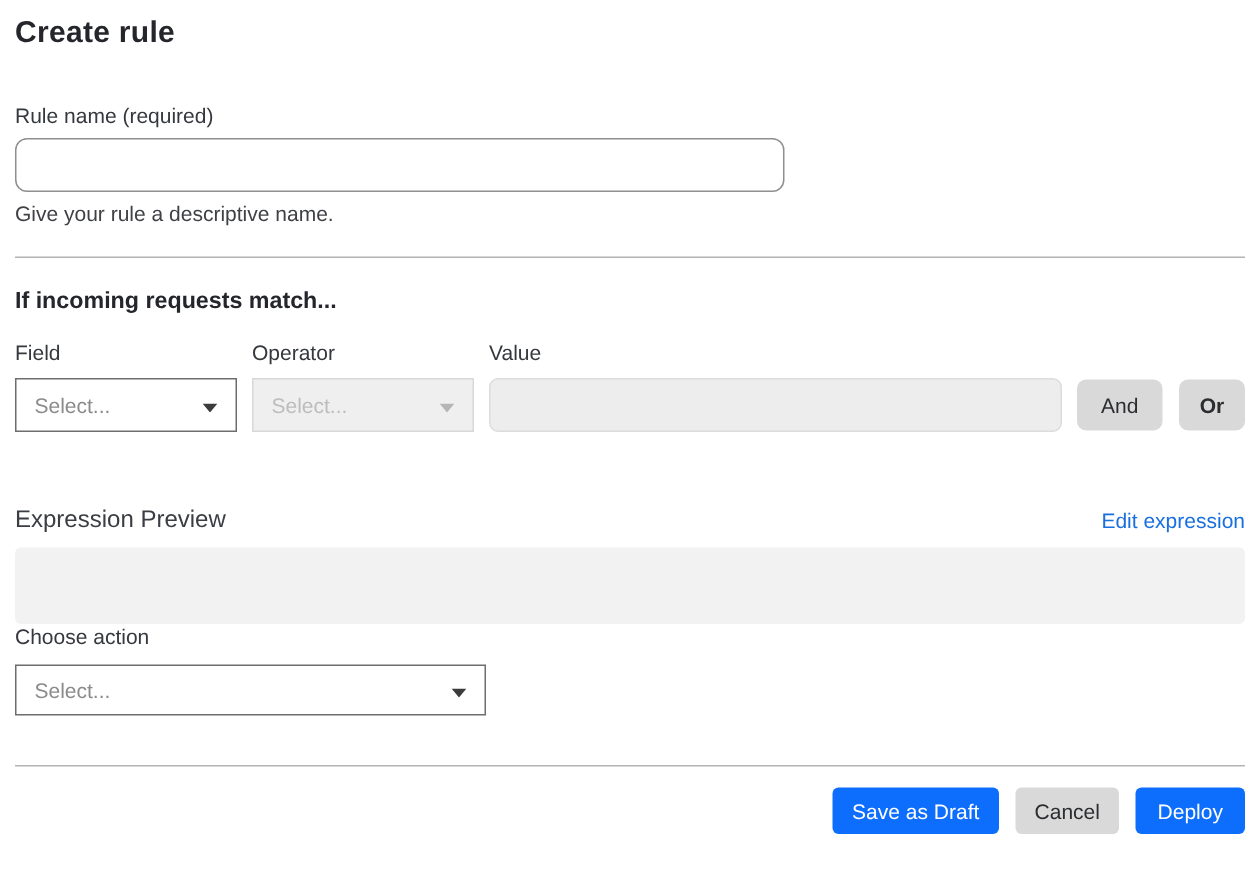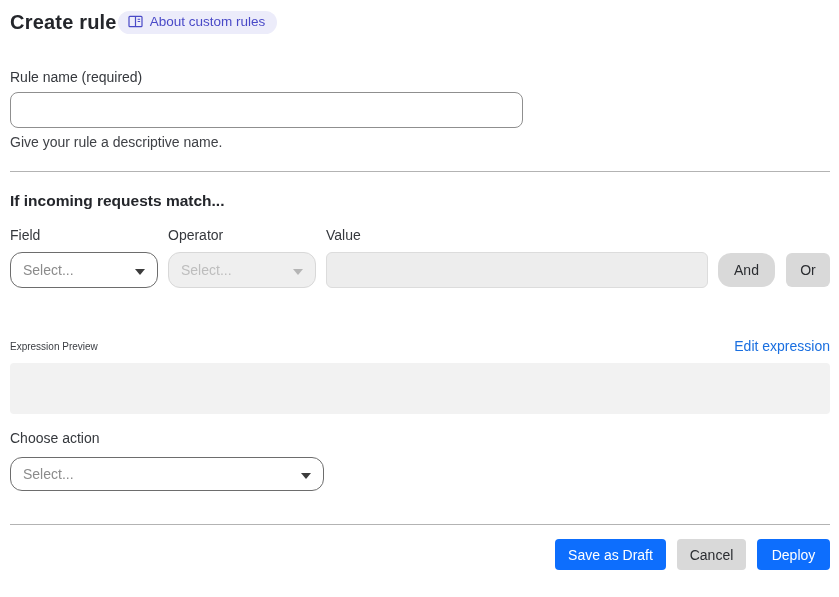--- a/index.html
+++ b/index.html
@@ -50,21 +50,21 @@
   .match-heading{margin-top:20px;}
 
   
   .labels-row{display:flex;margin-top:17px;}
   .labels-row .col-label{font-size:14px;color:#35383d;}
   .col-label.field{width:158px;}
   .col-label.operator{width:158px;}
   .controls-row{display:flex;margin-top:9px;align-items:center;}
 
   .select-box{
-    height:36px;border-radius:12px;display:flex;align-items:center;
+    height:36px;border-radius:0;display:flex;align-items:center;
     justify-content:space-between;padding:0 12px;cursor:pointer;
     background:#fff;border:1px solid #6d6d6d;
   }
   .select-box .select-text{color:#8b8b8b;font-size:14px;}
   .select-box .caret{color:#3c3c3c;flex:none;}
   .select-box.disabled{
     background:var(--disabled-bg);border:1px solid #d8d8d8;cursor:default;
   }
   .select-box.disabled .select-text{color:#bdbdbd;}
   .select-box.disabled .caret{color:#b5b5b5;}
@@ -73,66 +73,55 @@
   .operator-select{width:148px;margin-right:10px;}
   .value-input{
     width:382px;height:36px;border-radius:6px;margin-right:10px;
     background:#ededed;border:1px solid #dcdcdc;font:inherit;
     padding:0 10px;color:#26282d;
   }
   .chip-button{
     height:34px;border:none;border-radius:6px;background:var(--gray-button-bg);
     color:#2b2d31;font:inherit;font-size:14px;cursor:pointer;
   }
-  .and-button{width:57px;margin-right:11px;border-radius:13px;}
-  .or-button{width:44px;}
+  .and-button{width:57px;margin-right:11px;}
+  .or-button{width:44px;font-weight:bold;}
 
   
   .preview-row{display:flex;justify-content:space-between;align-items:center;margin-top:50px;}
-  .preview-label{font-size:10px;color:#3a3d42;}
+  .preview-label{font-size:16px;color:#3a3d42;}
   .edit-expression{color:var(--link-blue);font-size:14px;text-decoration:none;cursor:pointer;}
   .preview-box{
     margin-top:9px;height:51px;background:var(--preview-bg);
     border-radius:4px;width:820px;padding:8px 10px;color:#26282d;
   }
 
   
   .action-heading{margin-top:22px;}
-  .choose-action-label{margin-top:16px;}
+  .choose-action-label{}
   .action-select{width:314px;height:34px;margin-top:11px;}
 
   
   .footer{display:flex;justify-content:flex-end;gap:11px;margin-top:14px;width:820px;}
   .btn{
     height:31px;border:none;border-radius:4px;font:inherit;font-size:14px;
     cursor:pointer;display:inline-flex;align-items:center;justify-content:center;
   }
   .btn-gray{background:var(--gray-button-bg);color:#2b2d31;width:69px;}
   .btn-blue{background:var(--primary-blue);color:#ffffff;}
   .save-draft-button{width:111px;}
   .deploy-button{width:73px;}
 </style>
 </head>
 <body>
 
 <div class="page">
 
   <div class="title-row">
     <h1 class="page-title">Create rule</h1>
-    <a class="about-badge">
-      <span>
-        <svg viewBox="0 0 16 14" width="15" height="13" aria-hidden="true">
-          <rect x="1" y="1.5" width="14" height="11" rx="1" fill="none" stroke="currentColor" stroke-width="1.3"></rect>
-          <line x1="8" y1="1.5" x2="8" y2="12.5" stroke="currentColor" stroke-width="1.3"></line>
-          <line x1="10.3" y1="4.6" x2="13" y2="4.6" stroke="currentColor" stroke-width="1.1"></line>
-          <line x1="10.3" y1="7" x2="13" y2="7" stroke="currentColor" stroke-width="1.1"></line>
-        </svg>
-      </span>
-      <span>About custom rules</span>
-    </a>
   </div>
 
   <div class="rule-name-section">
     <label class="field-label">Rule name (required)</label>
     <input class="rule-name-input" type="text" value="" style="">
     <div class="helper-text">Give your rule a descriptive name.</div>
   </div>
 
   <hr class="divider divider-1">
 

